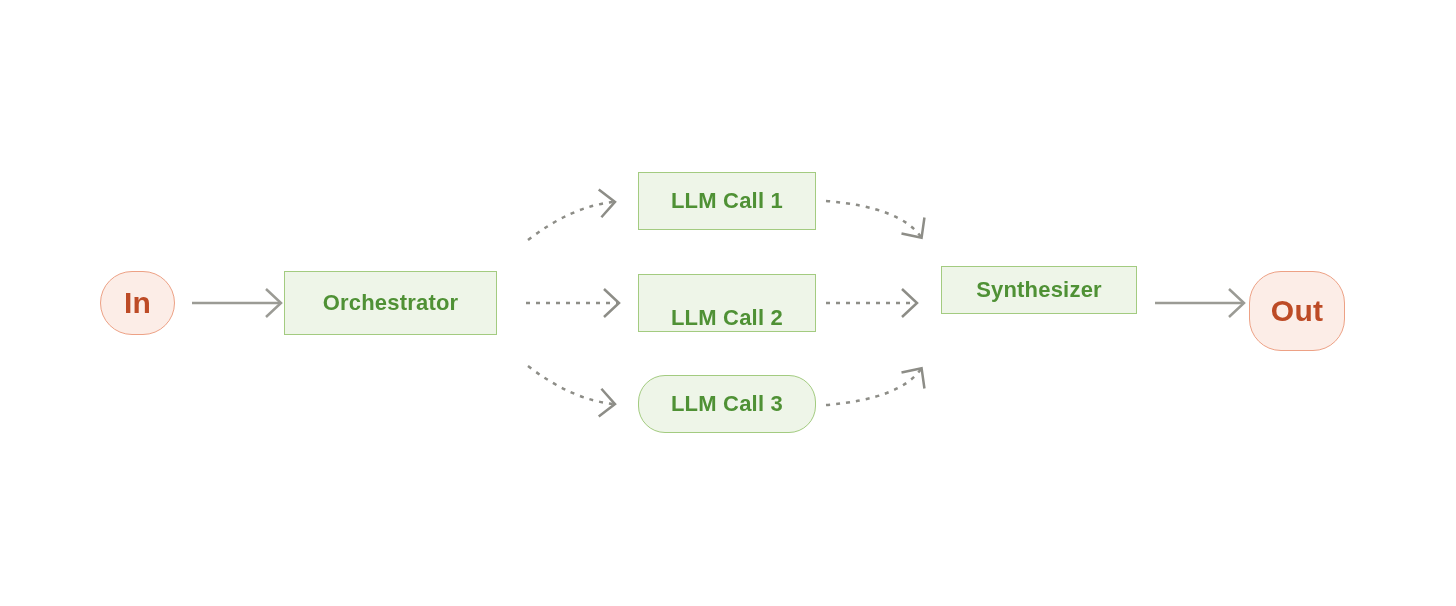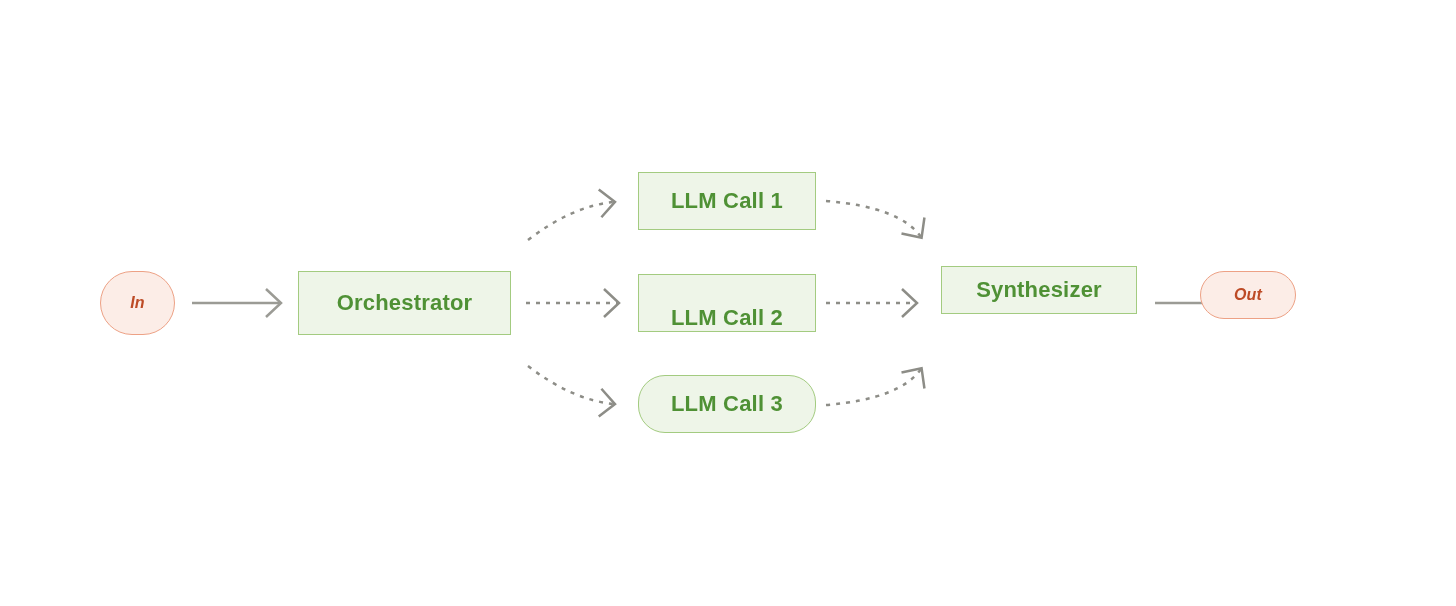--- a/index.html
+++ b/index.html
@@ -26,31 +26,30 @@
   .node-rect{
     background:var(--green-bg);
     border:1.4px solid var(--green-border);
     color:var(--green-text);
     font-size:22px;
   }
   .node-pill{
     background:var(--pink-bg);
     border:1.4px solid var(--pink-border);
     color:var(--pink-text);
-    font-size:16px;
+    font-size:30px;
     border-radius:32px;
-    font-style:italic;
   }
   .node-in{left:100px;top:271px;width:75px;height:64px;}
-  .node-orchestrator{left:298px;top:271px;width:213px;height:64px;}
+  .node-orchestrator{left:284px;top:271px;width:213px;height:64px;}
   .node-llm-call-1{left:638px;top:172px;width:178px;height:58px;}
   .node-llm-call-2{left:638px;top:274px;width:178px;height:58px;align-items:flex-end;}
   .node-llm-call-3{left:638px;top:375px;width:178px;height:58px;border-radius:27px;}
   .node-synthesizer{left:941px;top:266px;width:196px;height:48px;}
-  .node-out{left:1200px;top:271px;width:96px;height:48px;}
+  .node-out{left:1249px;top:271px;width:96px;height:80px;}
   .edge{fill:none;stroke-width:2.5px;}
   .edge-solid{stroke:var(--arrow-solid);}
   .edge-dashed{stroke:var(--arrow-dashed);stroke-dasharray:4 6;}
   .head-solid{fill:none;stroke:var(--arrow-solid);stroke-width:2.5px;}
   .head-dashed{fill:none;stroke:var(--arrow-dashed);stroke-width:2.5px;}
 </style>
 </head>
 <body>
 
 <div class="canvas">

